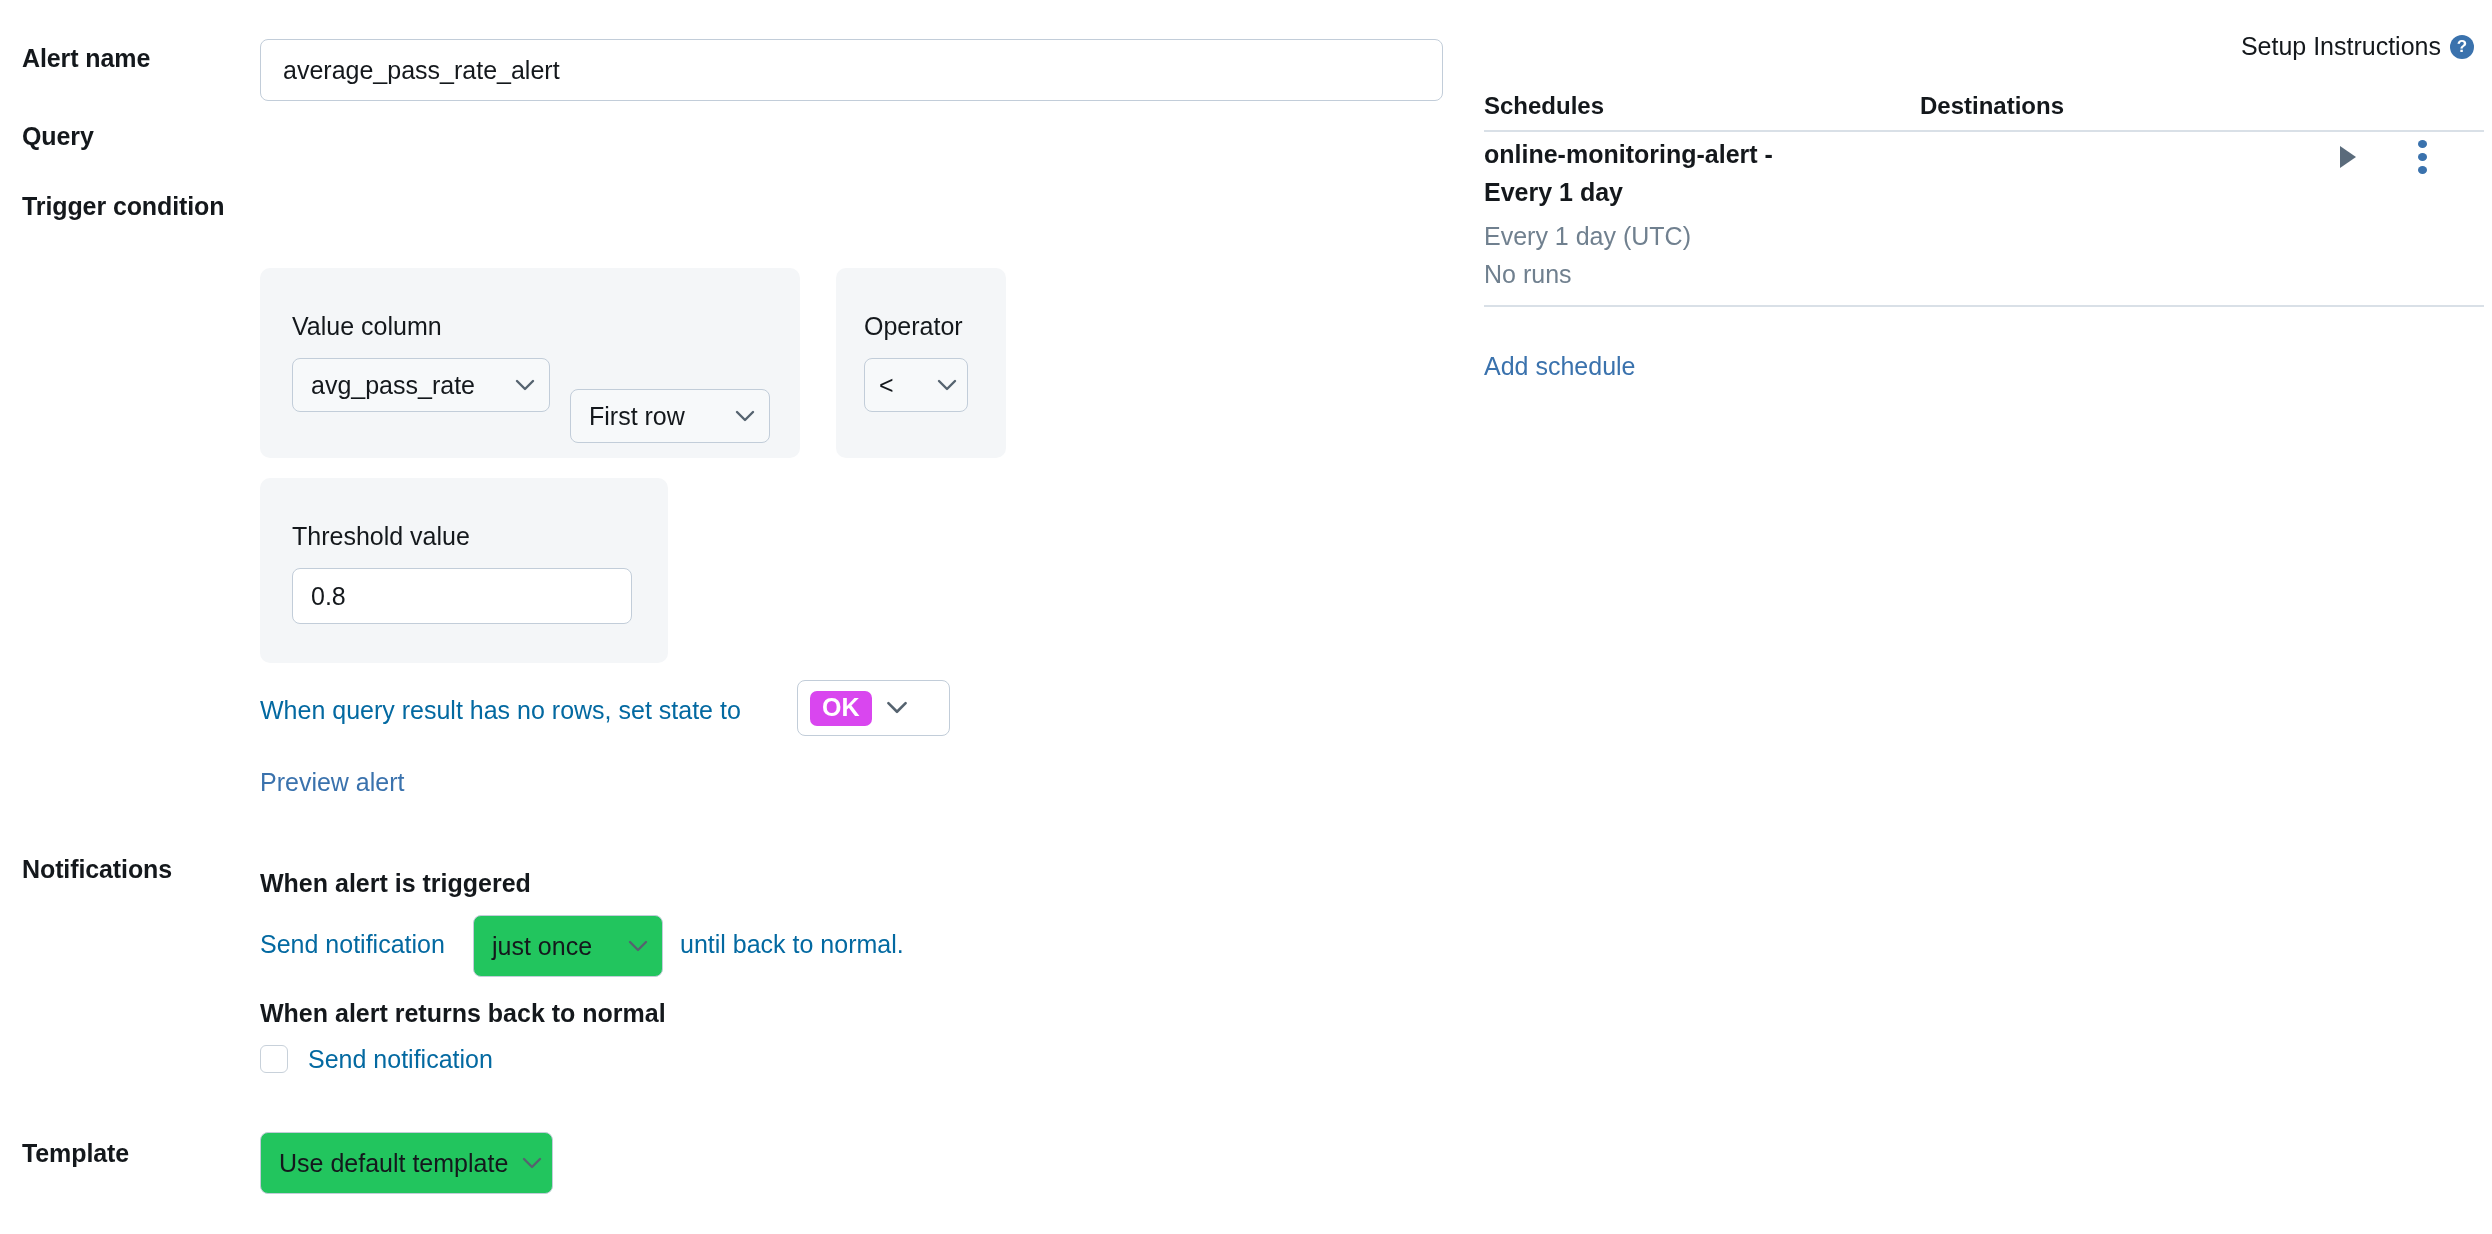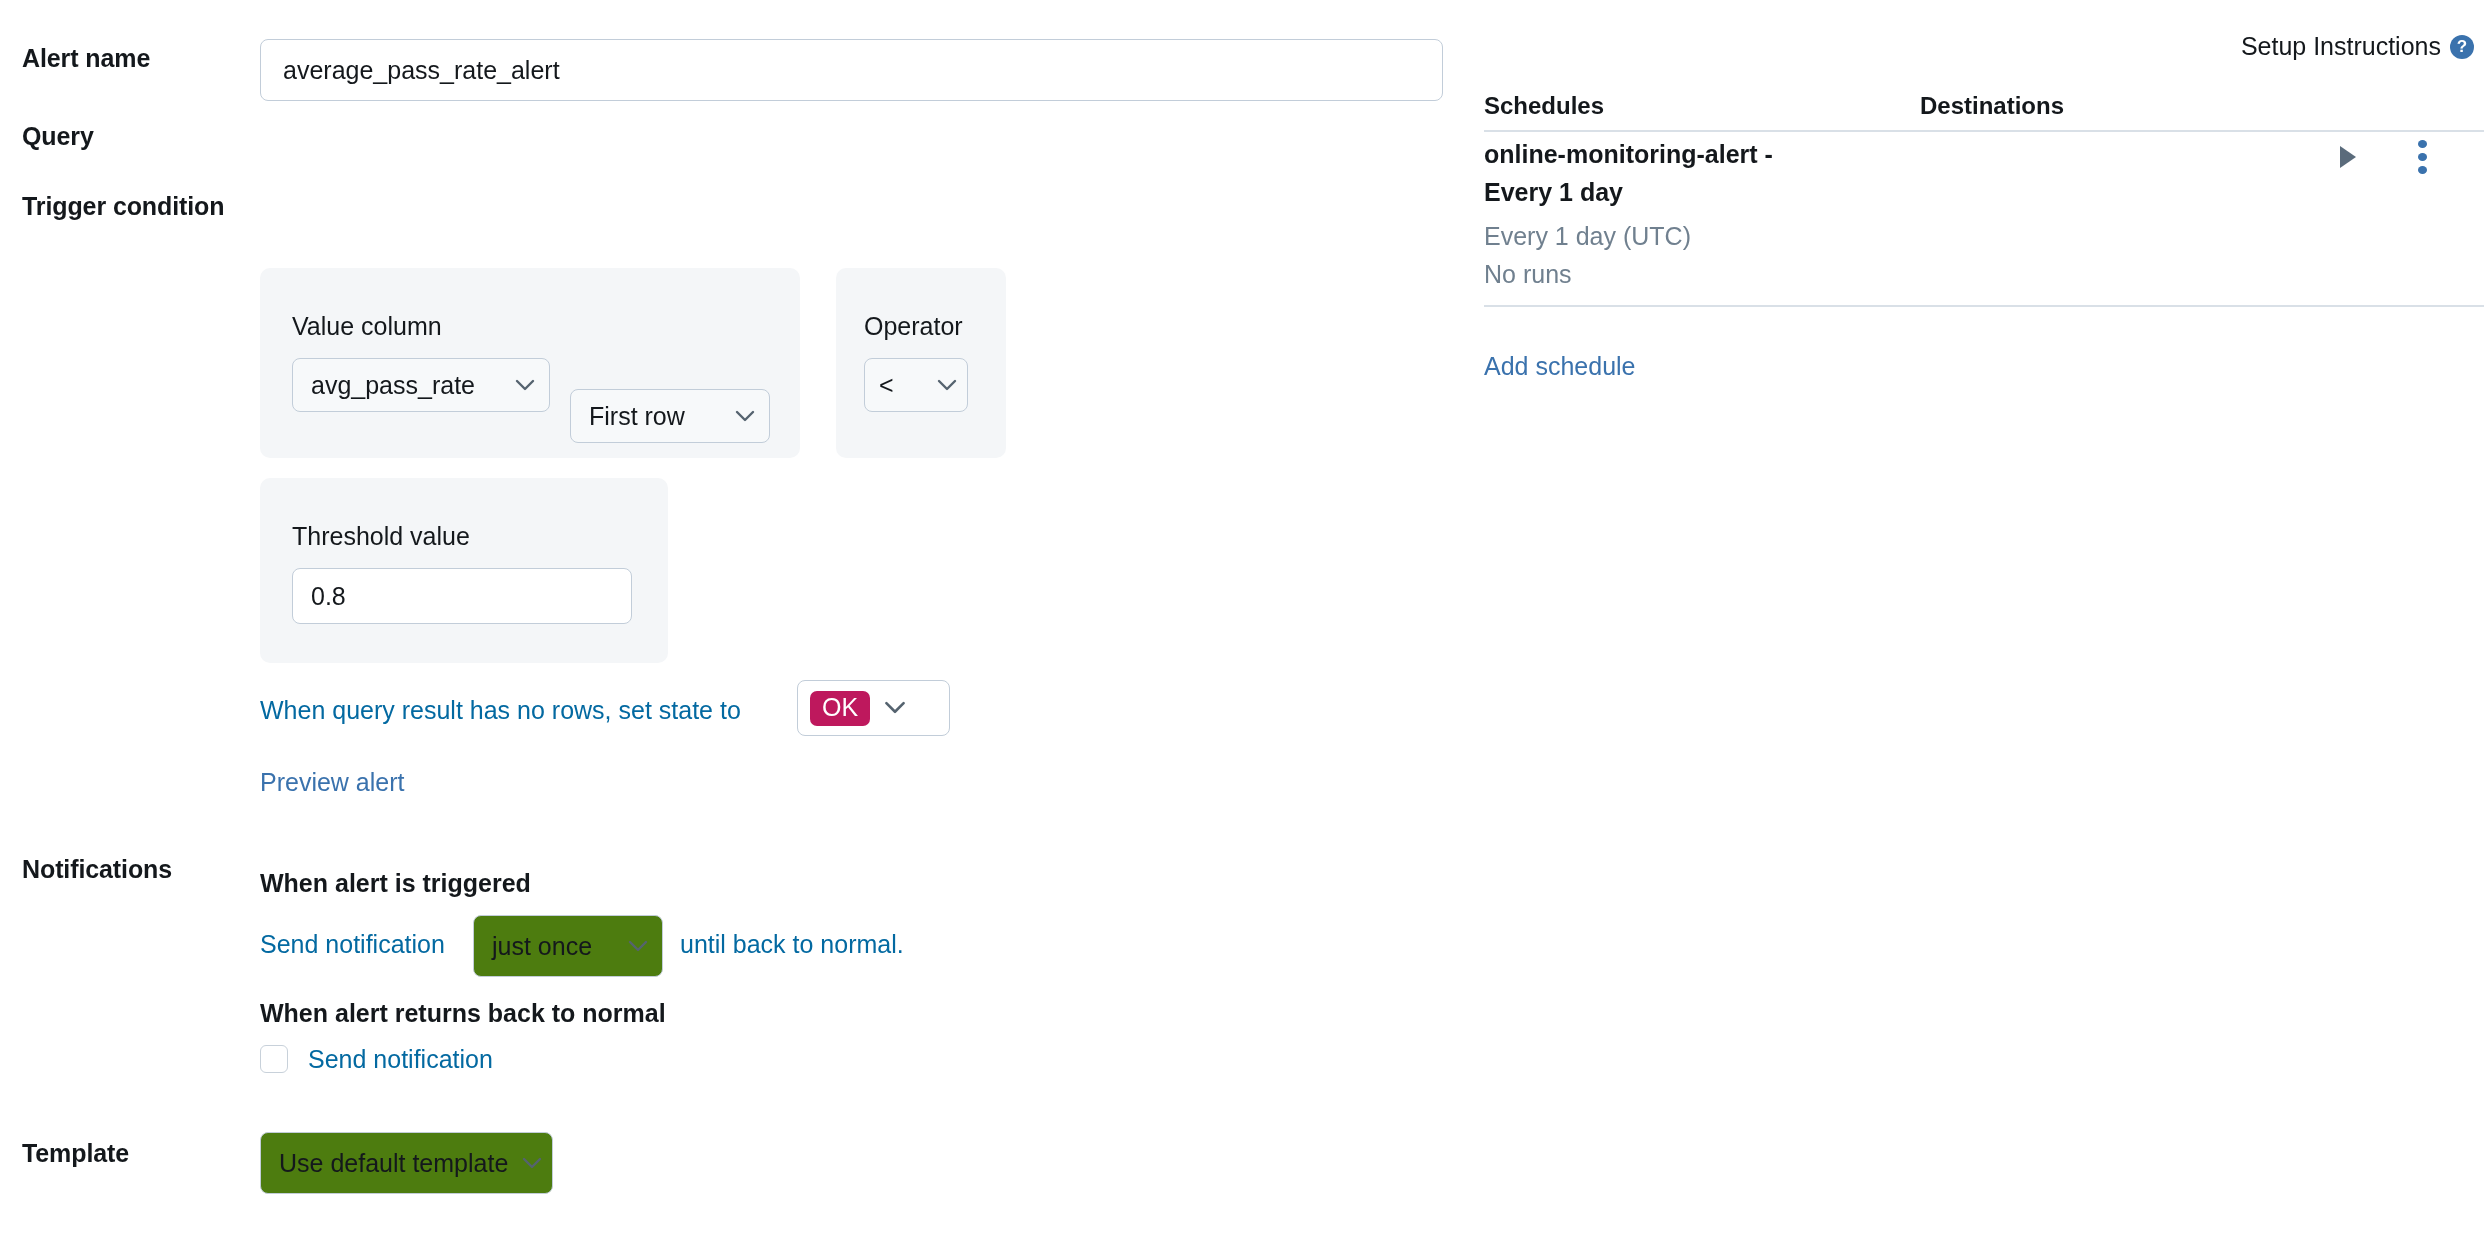--- a/index.html
+++ b/index.html
@@ -66,21 +66,21 @@
     display: flex;
     align-items: center;
     justify-content: space-between;
     padding: 0 14px 0 18px;
     font-size: 25px;
     color: #14181c;
     white-space: nowrap;
     cursor: pointer;
     user-select: none;
   }
-  .sel.white { background: #4d7c0f; }
+  .sel.white { background: #22c55e; }
   .sel .caret { margin-left: 14px; display: flex; align-items: center; }
 
   .caret svg { display: block; }
 
   .num-input {
     position: absolute;
     height: 56px;
     border: 1.5px solid #c2cdd9;
     border-radius: 8px;
     background: #ffffff;
@@ -101,24 +101,24 @@
   .link {
     position: absolute;
     font-size: 25px;
     color: #3a72ad;
     white-space: nowrap;
     cursor: pointer;
     text-decoration: none;
   }
 
   .ok-badge {
-    background: #be185d;
+    background: #d946ef;
     color: #ffffff;
     font-size: 25px;
-    font-weight: normal;
+    font-weight: bold;
     border-radius: 7px;
     padding: 4px 12px 6px 12px;
     line-height: 1;
     display: inline-block;
   }
 
   .state-select {
     position: absolute;
     height: 56px;
     border: 1.5px solid #c2cdd9;

